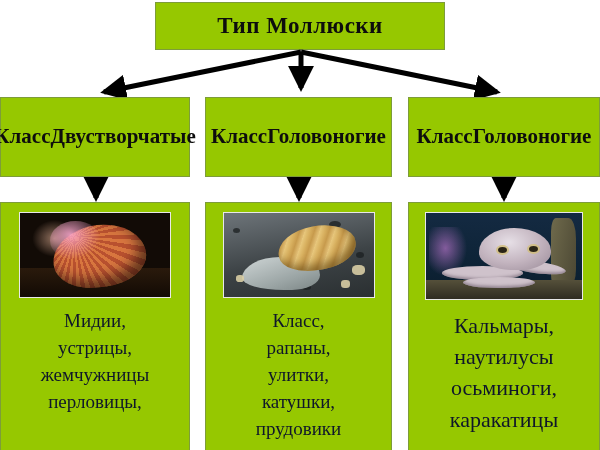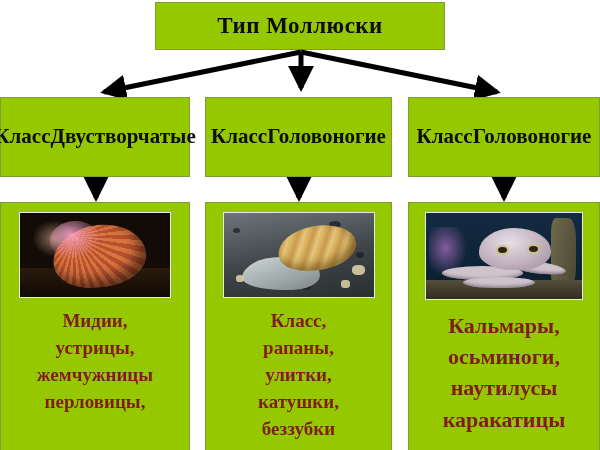--- a/index.html
+++ b/index.html
@@ -77,22 +77,22 @@
     box-sizing: border-box;
     overflow: hidden;
     position: relative;
   }
   .list {
     margin-top: 10px;
     text-align: center;
   }
   .list .line {
     font-size: 19px;
-    font-weight: bold;
-    color: #7f1d1d;
+    font-weight: normal;
+    color: #0f172a;
     line-height: 1.42;
     white-space: nowrap;
   }
 
   
   .col-0 { left: 0px;   width: 190px; }
   .col-1 { left: 205px; width: 187px; }
   .col-2 { left: 408px; width: 192px; }
 
   
@@ -263,39 +263,39 @@
         <div class="crumb" style="right:6%;  top:62%; width:13px; height:10px;"></div>
         <div class="crumb" style="right:16%; top:80%; width:9px;  height:8px;"></div>
         <div class="crumb" style="left:8%;   top:74%; width:8px;  height:7px;"></div>
       </div>
     </div>
     <div class="list">
       <div class="line">Класс,</div>
       <div class="line">рапаны,</div>
       <div class="line">улитки,</div>
       <div class="line">катушки,</div>
-      <div class="line">беззубки</div>
+      <div class="line">прудовики</div>
     </div>
   </div>
 
   <div class="green-box lower-box col-2">
     <div class="photo">
       <div class="art art-octo">
         <div class="coral"></div>
         <div class="rockr"></div>
         <div class="substrate"></div>
         <div class="arm" style="left:10%; top:62%; width:52%; height:16%;"></div>
         <div class="arm" style="left:24%; top:74%; width:46%; height:13%;"></div>
         <div class="arm" style="left:50%; top:56%; width:40%; height:14%; transform:rotate(8deg);"></div>
         <div class="mantle"></div>
         <div class="eye" style="left:46%; top:40%;"></div>
         <div class="eye" style="left:66%; top:38%;"></div>
       </div>
     </div>
     <div class="list">
       <div class="line">Кальмары,</div>
+      <div class="line">наутилусы</div>
       <div class="line">осьминоги,</div>
-      <div class="line">наутилусы</div>
       <div class="line">каракатицы</div>
     </div>
   </div>
 
 </div>
 
 </body></html>

